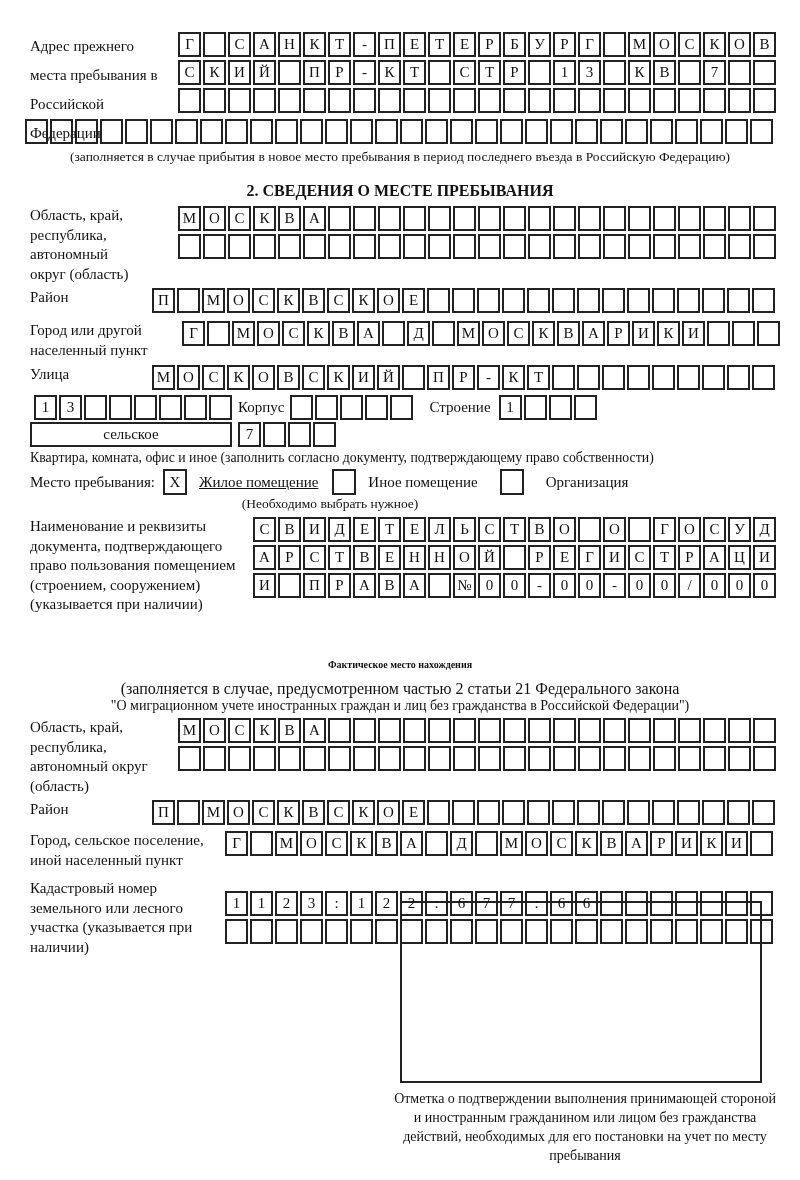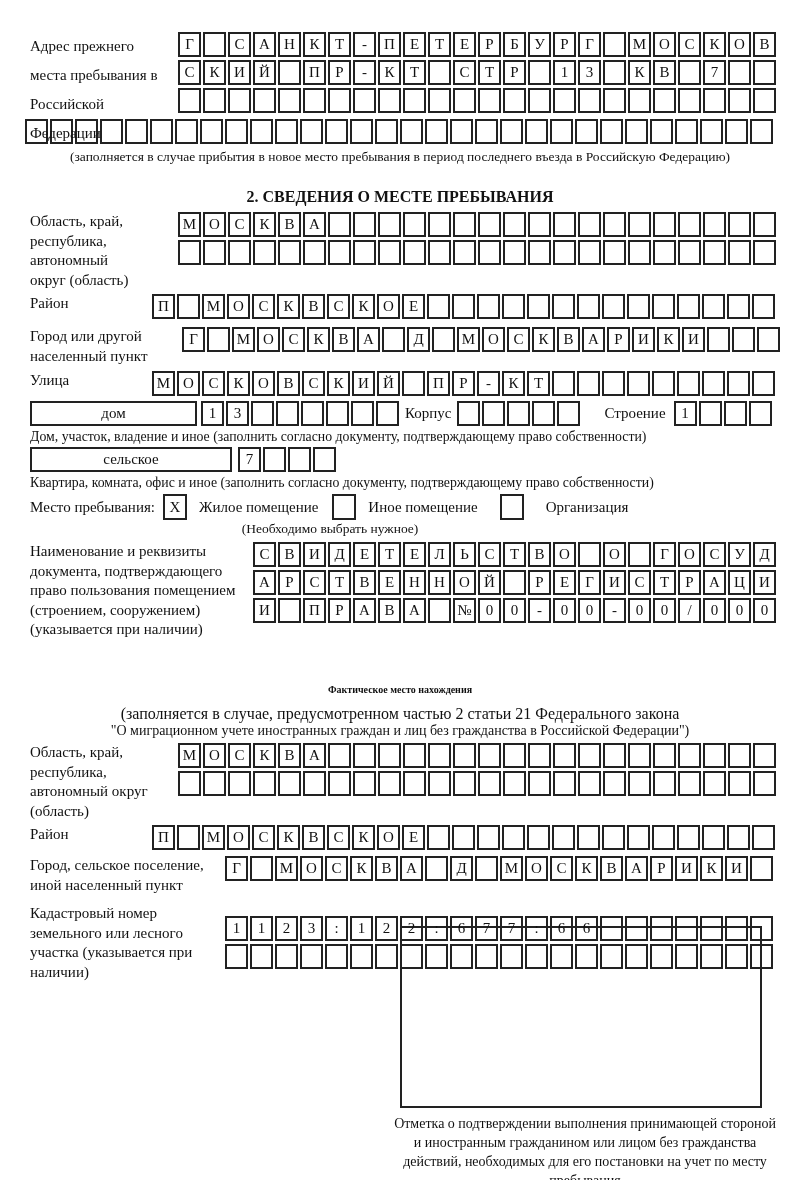--- a/index.html
+++ b/index.html
@@ -147,21 +147,21 @@
       <span class="cell"></span>
       <span class="cell"></span>
       <span class="cell"></span>
       <span class="cell"></span>
       <span class="cell"></span>
       <span class="cell"></span>
       <span class="cell"></span>
     </div>
   <div class="note-c" style="margin-top:4px;">(заполняется в случае прибытия в новое место пребывания в период последнего въезда в Российскую Федерацию)</div>
 
-  <div class="sec-title" style="margin-top:22px;">2. СВЕДЕНИЯ О МЕСТЕ ПРЕБЫВАНИЯ</div>
+  <div class="sec-title" style="margin-top:16px;">2. СВЕДЕНИЯ О МЕСТЕ ПРЕБЫВАНИЯ</div>
 
   <div class="field" style="margin-top:5px; min-height:80px;">
     <div class="flabel" style="width:115px;">Область, край, республика, автономный округ (область)</div>
     <div class="rows" style="margin-left:178px;">
       <div class="cells">
           <span class="cell">М</span>
           <span class="cell">О</span>
           <span class="cell">С</span>
           <span class="cell">К</span>
           <span class="cell">В</span>
@@ -300,64 +300,62 @@
         <span class="cell"></span>
         <span class="cell"></span>
         <span class="cell"></span>
         <span class="cell"></span>
         <span class="cell"></span>
         <span class="cell"></span>
       </div>
   </div>
 
   <div class="inline-row" style="margin-top:5px;">
-    <div class="widebox" style="width:163px;">дом</div>
     <div class="cells" style="margin-left:4px;">
         <span class="cell">1</span>
         <span class="cell">3</span>
         <span class="cell"></span>
         <span class="cell"></span>
         <span class="cell"></span>
         <span class="cell"></span>
         <span class="cell"></span>
         <span class="cell"></span>
       </div>
     <div class="inline-lab" style="margin-left:6px;">Корпус</div>
     <div class="cells" style="margin-left:6px;">
         <span class="cell"></span>
         <span class="cell"></span>
         <span class="cell"></span>
         <span class="cell"></span>
         <span class="cell"></span>
       </div>
-    <div class="inline-lab" style="margin-left:24px;">Строение</div>
+    <div class="inline-lab" style="margin-left:16px;">Строение</div>
     <div class="cells" style="margin-left:8px;">
         <span class="cell">1</span>
         <span class="cell"></span>
         <span class="cell"></span>
         <span class="cell"></span>
       </div>
   </div>
-  <div class="note-l" style="margin-top:2px;">Дом, участок, владение и иное (заполнить согласно документу, подтверждающему право собственности)</div>
 
   <div class="inline-row" style="margin-top:2px;">
     <div class="widebox" style="width:198px;">сельское</div>
     <div class="cells" style="margin-left:6px;">
         <span class="cell">7</span>
         <span class="cell"></span>
         <span class="cell"></span>
         <span class="cell"></span>
       </div>
   </div>
   <div class="note-l" style="margin-top:2px;">Квартира, комната, офис и иное (заполнить согласно документу, подтверждающему право собственности)</div>
 
   <div class="inline-row" style="margin-top:3px; align-items:center;">
     <div class="inline-lab">Место пребывания:</div>
     <span class="cbx" style="margin-left:8px;">X</span>
-    <div class="inline-lab" style="margin-left:12px;">Жилое помещение</div>
+    <div class="inline-lab" style="margin-left:12px;text-decoration:underline;">Жилое помещение</div>
     <span class="cbx" style="margin-left:14px;"></span>
     <div class="inline-lab" style="margin-left:12px;">Иное помещение</div>
     <span class="cbx" style="margin-left:22px;"></span>
     <div class="inline-lab" style="margin-left:22px;">Организация</div>
   </div>
   <div class="note-c" style="width:300px; margin-left:180px;">(Необходимо выбрать нужное)</div>
 
   <div class="field" style="margin-top:5px; min-height:118px;">
     <div class="flabel" style="width:212px;">Наименование и реквизиты документа, подтверждающего право пользования помещением (строением, сооружением) (указывается при наличии)</div>
     <div class="rows" style="margin-left:253px;">

